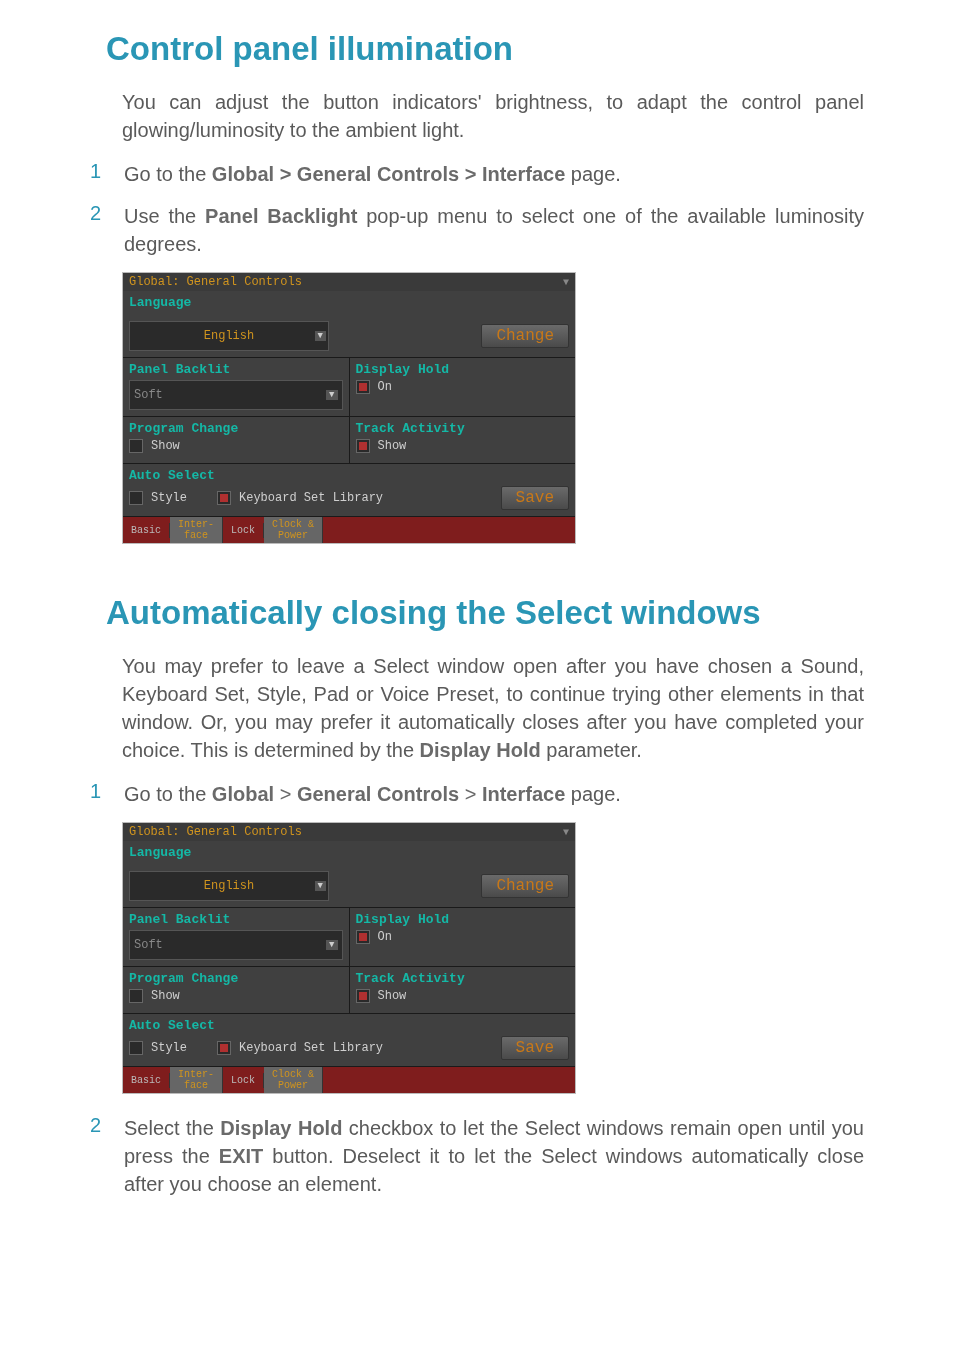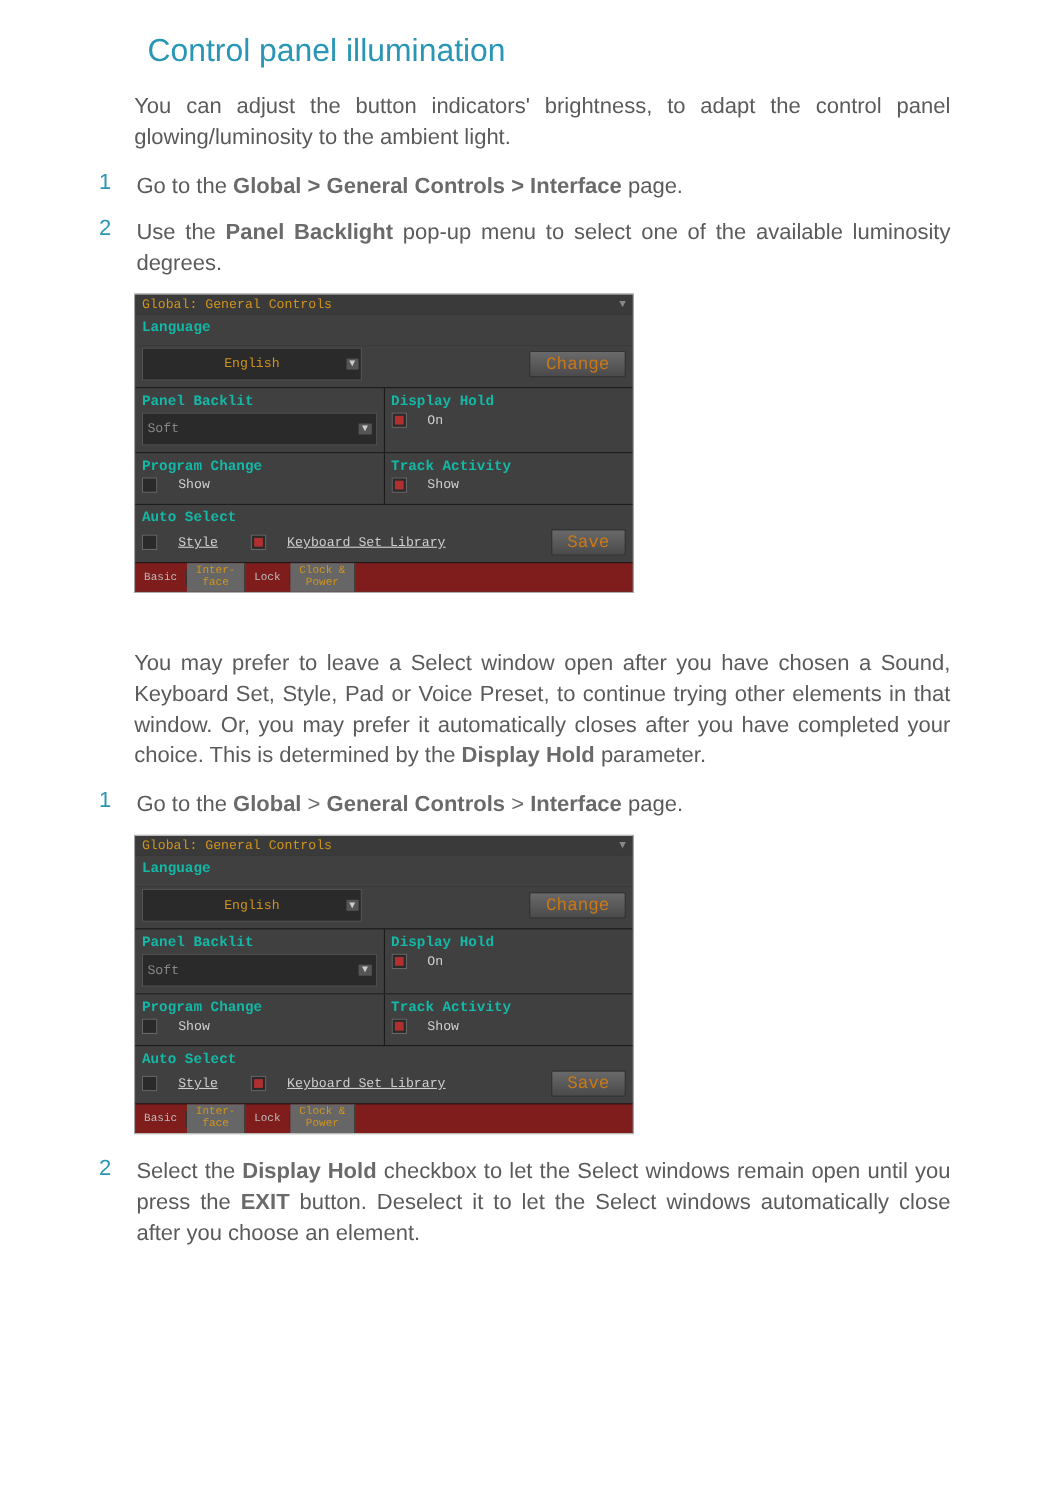--- a/index.html
+++ b/index.html
@@ -29,24 +29,24 @@
     .divider-v {
       color: #999;
       font-size: 17px;
     }
     .chapter-title {
       font-size: 19px;
       color: #a8a8a8;
     }
     .section-heading {
       color: #2a96b5;
-      font-size: 29px;
-      font-weight: normal;
+      font-size: 33px;
+      font-weight: bold;
       margin-bottom: 20px;
-      margin-left: 44px;
+      margin-left: 16px;
     }
     .body-text {
       font-size: 20px;
       line-height: 1.4;
       color: #5a5a5a;
       margin-bottom: 16px;
       margin-left: 32px;
       text-align: justify;
     }
     .numbered-item {
@@ -129,21 +129,21 @@
     .ss-dropdown.grey { color: #888; }
     .ss-dropdown .dd-arrow {
       background: #555;
       padding: 0 3px;
       color: #ccc;
       font-size: 9px;
     }
     .ss-checkbox {
       display: inline-flex;
       align-items: center;
-      gap: 19px;
+      gap: 8px;
       font-size: 12px;
       color: #cfcfcf;
     }
     .ss-checkbox .cb {
       width: 14px;
       height: 14px;
       border: 1px solid #666;
       background: #2a2a2a;
       display: inline-flex;
       align-items: center;
@@ -207,21 +207,20 @@
     }
     .ss-auto-controls {
       display: flex;
       align-items: center;
       justify-content: space-between;
       margin-top: 2px;
     }
     .ss-auto-checks {
       display: flex;
       gap: 30px;
-      text-decoration: underline;
     }
   </style>
 </head>
 <body>
 
 <div class="page">
 
   <h2 class="section-heading">Control panel illumination</h2>
   <p class="body-text">You can adjust the button indicators' brightness, to adapt the control panel glowing/luminosity to the ambient light.</p>
 
@@ -305,20 +304,21 @@
     <div class="ss-tabs">
       <div class="ss-tab">Basic</div>
       <div class="ss-tab active" style="white-space:pre;">Inter-
 face</div>
       <div class="ss-tab">Lock</div>
       <div class="ss-tab active" style="white-space:pre;">Clock &amp;
 Power</div>
     </div>
   </div>
 
+  <h2 class="section-heading">Automatically closing the Select windows</h2>
   <p class="body-text">
     <span>You may prefer to leave a Select window open after you have chosen a Sound, Keyboard Set, Style, Pad or Voice Preset, to continue trying other elements in that window. Or, you may prefer it automatically closes after you have completed your choice. This is determined by the </span><span class="bold-label">Display Hold</span><span> parameter.</span>
   </p>
 
   <div class="numbered-item">
     <span class="item-number">1</span>
     <span class="item-text">
       <span>Go to the </span><span class="bold-label">Global</span><span class="gt"> &gt; </span><span class="bold-label">General Controls</span><span class="gt"> &gt; </span><span class="bold-label">Interface</span><span> page.</span>
     </span>
   </div>

